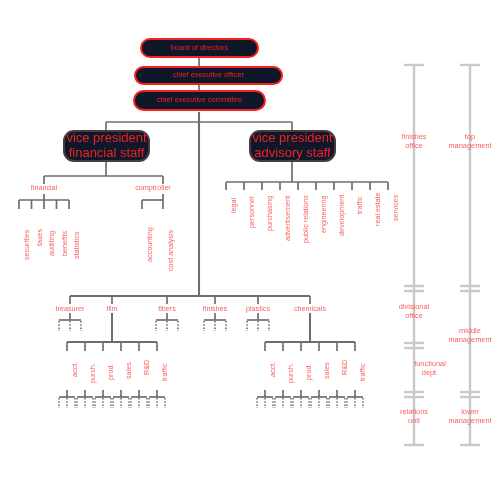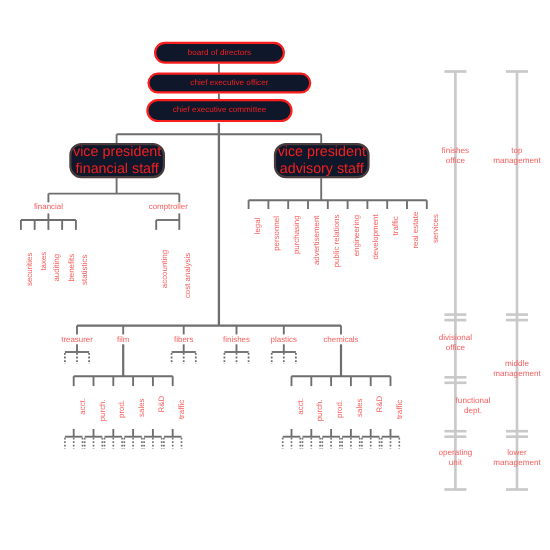--- a/index.html
+++ b/index.html
@@ -323,21 +323,21 @@
 </div>
 <div class="scale-lbl" style="left:414px;top:303px;">
   <div>divisional</div>
   <div>office</div>
 </div>
 <div class="scale-lbl" style="left:430px;top:360px;">
   <div>functional</div>
   <div>dept.</div>
 </div>
 <div class="scale-lbl" style="left:414px;top:408px;">
-  <div>operating</div>
+  <div>relations</div>
   <div>unit</div>
 </div>
 
 <div class="scale-lbl" style="left:470px;top:133px;text-align:center;">
   <div>top</div>
   <div>management</div>
 </div>
 <div class="scale-lbl" style="left:470px;top:327px;">
   <div>middle</div>
   <div>management</div>

